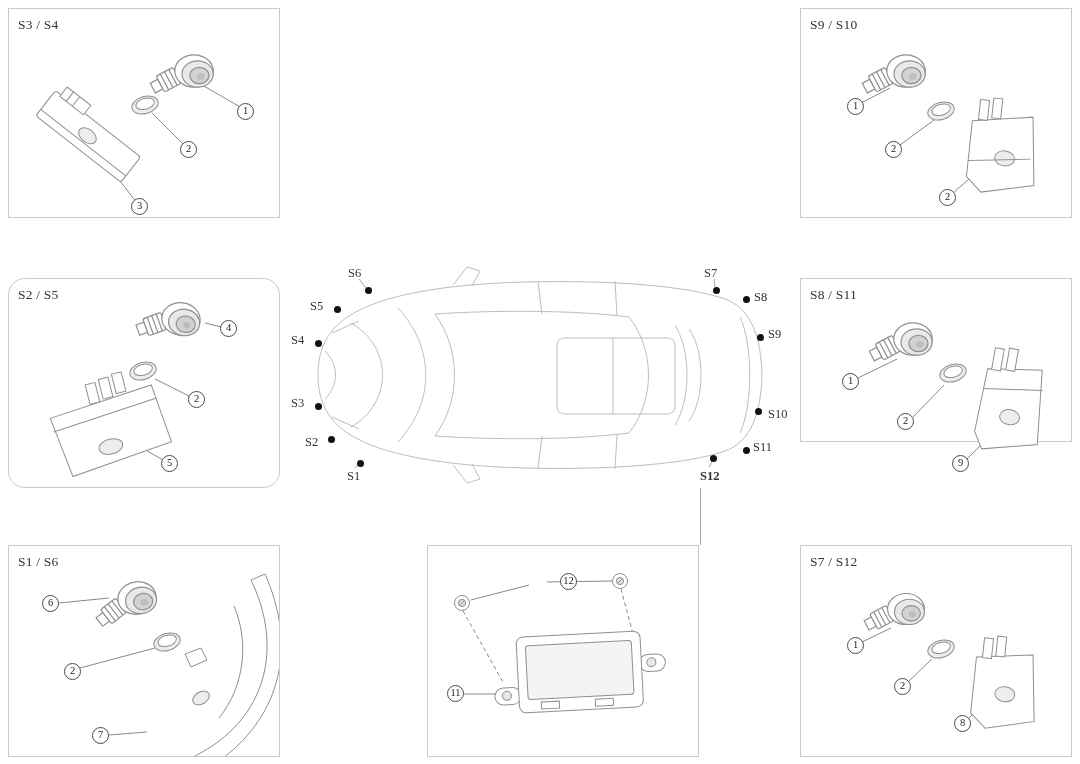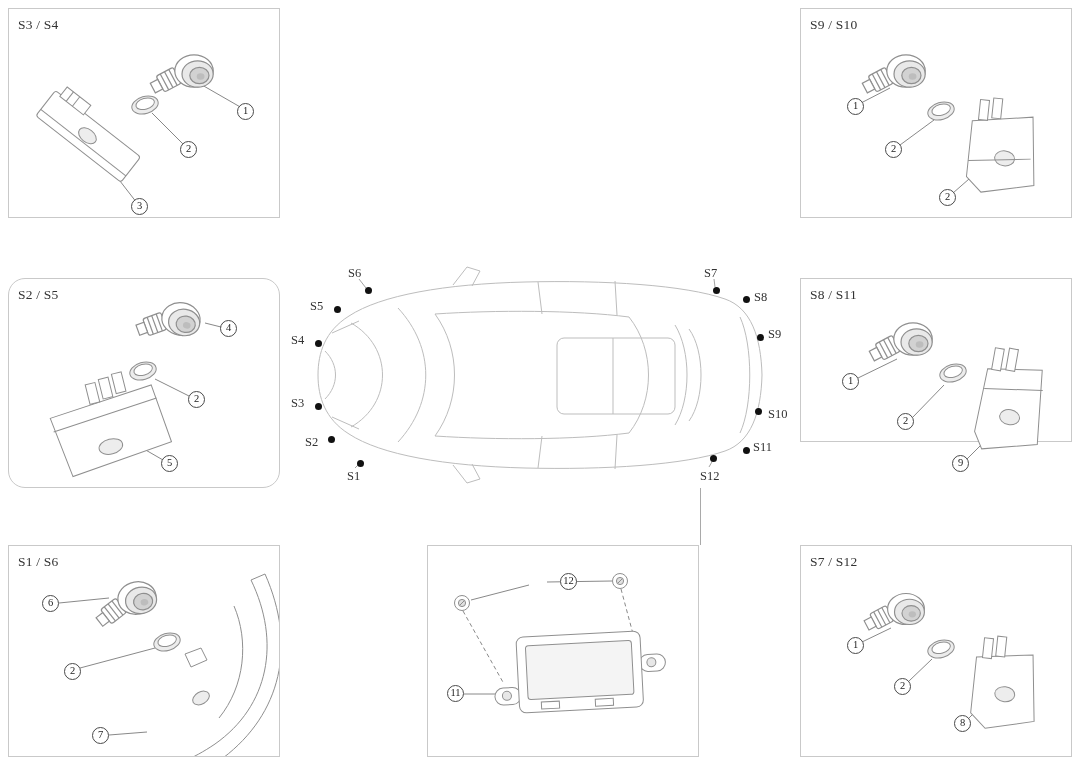--- a/index.html
+++ b/index.html
@@ -298,16 +298,16 @@
   <div class="marker-dot" style="left:472px; top:79px;"></div>
   <div class="marker-label" style="left:483px; top:72px;">S9</div>
 
   <div class="marker-dot" style="left:470px; top:153px;"></div>
   <div class="marker-label" style="left:483px; top:144px;margin-top:8px;">S10</div>
 
   <div class="marker-dot" style="left:458px; top:192px;"></div>
   <div class="marker-label" style="left:468px; top:185px;">S11</div>
 
   <div class="marker-dot" style="left:425px; top:200px;"></div>
-  <div class="marker-label" style="left:415px; top:214px;">S12</div>
+  <div class="marker-label" style="left:415px; top:214px;font-weight:bold;">S12</div>
 </div>
 
 <div class="connector-line" style="left:700px; top:488px; height:57px;"></div>
 
 </body></html>

